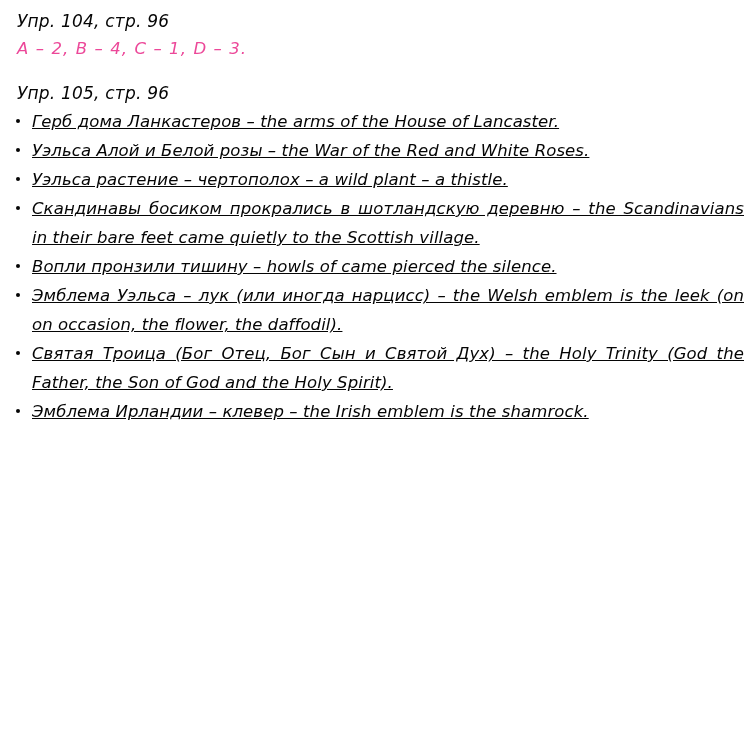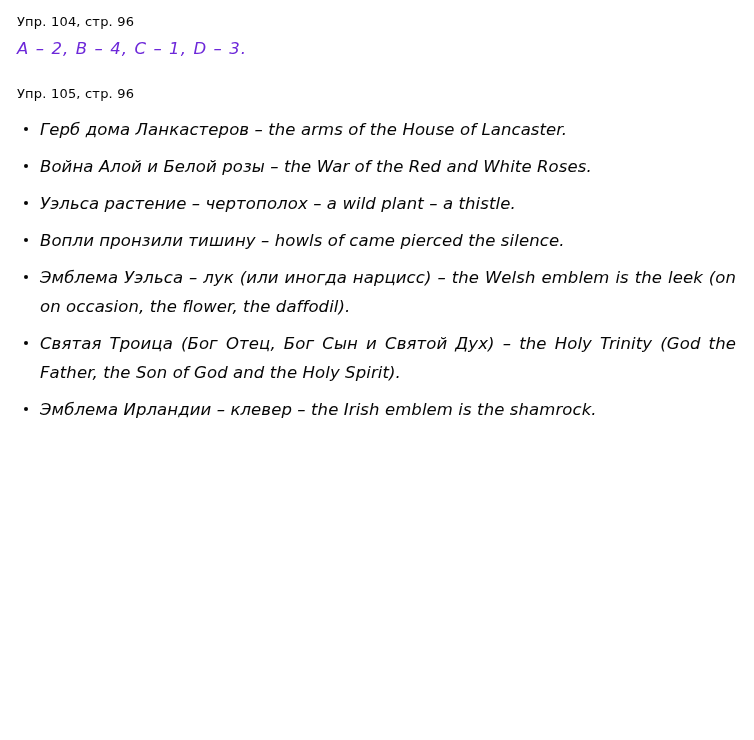--- a/index.html
+++ b/index.html
@@ -18,58 +18,60 @@
   .page {
     box-sizing: border-box;
     width: 754px;
     height: 740px;
     padding: 8px 10px 0 8px;
     background: #ffffff;
   }
   
   .ex-heading {
     font-family: "DejaVu Sans", sans-serif;
-    font-size: 13px;
+    font-style: italic;
+    font-size: 17px;
     line-height: 27px;
     letter-spacing: 0.2px;
     color: #050505;
     white-space: nowrap;
     padding-left: 9px;
   }
   .ex-answer {
     font-family: "DejaVu Sans", sans-serif;
     font-style: italic;
     font-size: 16.5px;
     line-height: 28px;
     letter-spacing: 1.1px;
-    color: #6d28d9;
+    color: #ec4899;
     white-space: nowrap;
     padding-left: 9px;
   }
   .gap {
     height: 17px;
   }
   
   ul.answer-list {
     list-style: none;
     margin: 0;
     padding: 0;
   }
   ul.answer-list li {
     position: relative;
     font-family: "DejaVu Sans", sans-serif;
     font-style: italic;
     font-size: 16.5px;
     line-height: 29px;
     color: #050505;
     padding-left: 24px;
-    margin: 8px;
+    margin: 0;
     text-align: justify;
     text-justify: inter-word;
     letter-spacing: 0.1px;
+    text-decoration: underline;
   }
   
   ul.answer-list li.wrap {
     padding-left: 24px;
   }
   ul.answer-list li.wrap > .txt {
     display: block;
     text-align: justify;
     text-align-last: left;
   }
@@ -105,25 +107,29 @@
 
   <div class="ex-heading">Упр. 105, стр. 96</div>
 
   <ul class="answer-list" id="answer-list">
       <li class="short">
         <span class="bullet"></span>
         <span class="txt">Герб дома Ланкастеров – the arms of the House of Lancaster.</span>
       </li>
       <li class="wrap">
         <span class="bullet"></span>
-        <span class="txt">Война Алой и Белой розы – the War of the Red and White Roses.</span>
+        <span class="txt">Уэльса Алой и Белой розы – the War of the Red and White Roses.</span>
       </li>
       <li class="short">
         <span class="bullet"></span>
         <span class="txt">Уэльса растение – чертополох – a wild plant – a thistle.</span>
+      </li>
+      <li class="wrap">
+        <span class="bullet"></span>
+        <span class="txt">Скандинавы босиком прокрались в шотландскую деревню – the Scandinavians in their bare feet came quietly to the Scottish village.</span>
       </li>
       <li class="short">
         <span class="bullet"></span>
         <span class="txt">Вопли пронзили тишину – howls of came pierced the silence.</span>
       </li>
       <li class="wrap">
         <span class="bullet"></span>
         <span class="txt">Эмблема Уэльса – лук (или иногда нарцисс) – the Welsh emblem is the leek (on on occasion, the flower, the daffodil).</span>
       </li>
       <li class="wrap">

